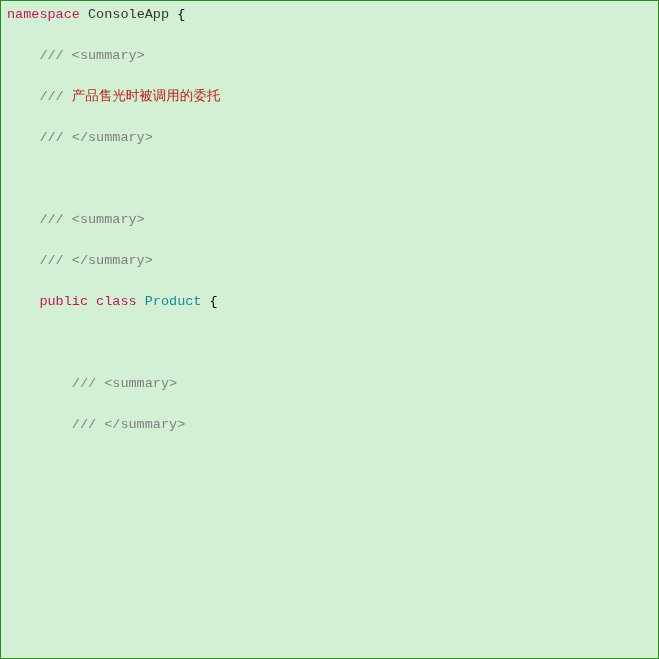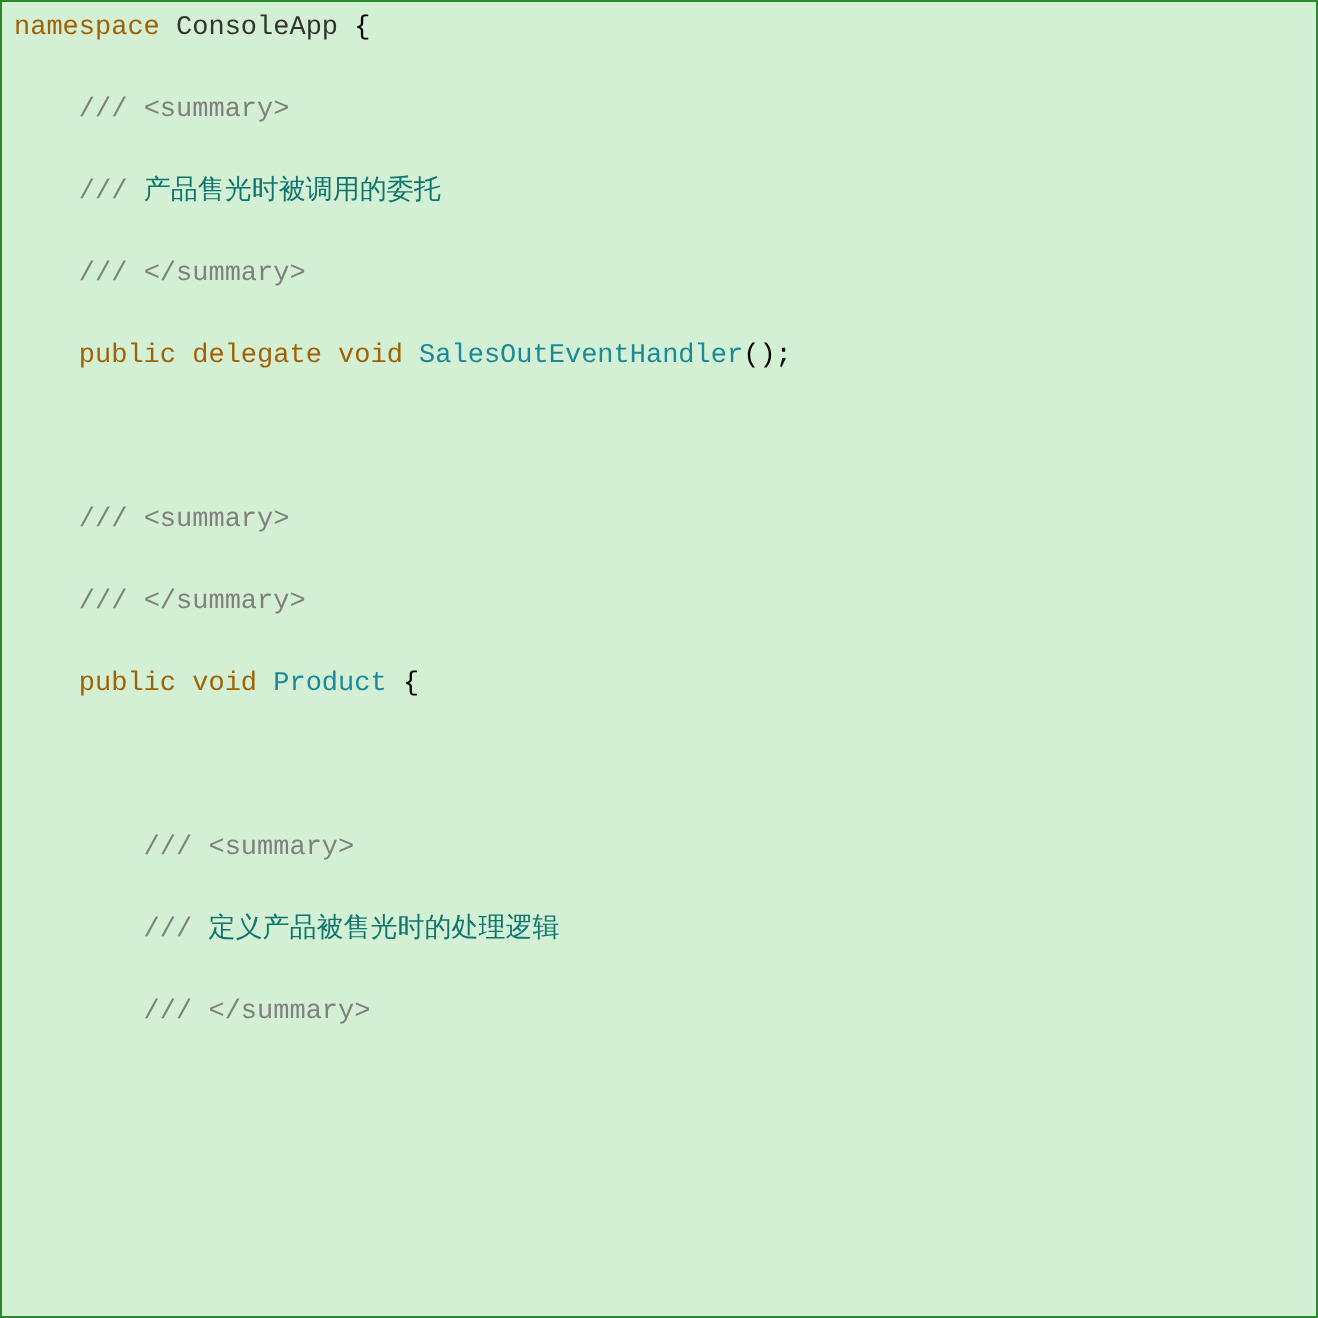--- a/index.html
+++ b/index.html
@@ -8,43 +8,41 @@
     font-family: Consolas, 'Courier New', monospace;
     font-size: 13.5px;
     line-height: 1.52;
     padding: 4px 6px;
     width: 659px;
     height: 659px;
     overflow: hidden;
     border: 1px solid #2a8a2a;
   }
   pre { font-family: inherit; white-space: pre; }
-  .kw { color: #a16207; margin-top: 36px; }
+  .kw { color: #be185d; margin-top: 36px; }
   .type { color: #1a8a9a; }
   .comment-tag { color: #808080; }
-  .comment-text { color: #0f766e; }
+  .comment-text { color: #b91c1c; }
   .ident { color: #333333; }
   .punc { color: #000000; }
   .line { display: block; }
 </style>
 </head>
 <body>
 
 <pre><span class="line"><span class="kw">namespace</span><span class="ident"> ConsoleApp </span><span class="punc">{</span></span>
 <span class="line"><span class="comment-tag">    /// </span><span class="comment-tag">&lt;summary&gt;</span></span>
 <span class="line"><span class="comment-tag">    /// </span><span class="comment-text">产品售光时被调用的委托</span></span>
 <span class="line"><span class="comment-tag">    /// </span><span class="comment-tag">&lt;/summary&gt;</span></span>
-<span class="line"><span>    </span><span class="kw">public</span><span class="kw"> delegate</span><span class="kw"> void</span><span class="type"> SalesOutEventHandler</span><span class="punc">();</span></span>
 <span class="line"> </span>
 <span class="line"><span class="comment-tag">    /// </span><span class="comment-tag">&lt;summary&gt;</span></span>
 <span class="line"><span class="comment-tag">    /// </span><span class="comment-tag">&lt;/summary&gt;</span></span>
-<span class="line"><span>    </span><span class="kw">public</span><span class="kw"> void</span><span class="type"> Product</span><span class="punc"> {</span></span>
+<span class="line"><span>    </span><span class="kw">public</span><span class="kw"> class</span><span class="type"> Product</span><span class="punc"> {</span></span>
 <span class="line"> </span>
 <span class="line"><span class="comment-tag">        /// </span><span class="comment-tag">&lt;summary&gt;</span></span>
-<span class="line"><span class="comment-tag">        /// </span><span class="comment-text">定义产品被售光时的处理逻辑</span></span>
 <span class="line"><span class="comment-tag">        /// </span><span class="comment-tag">&lt;/summary&gt;</span></span>
 <span class="line"> </span>
 
 
 
 
 
 
 
 

